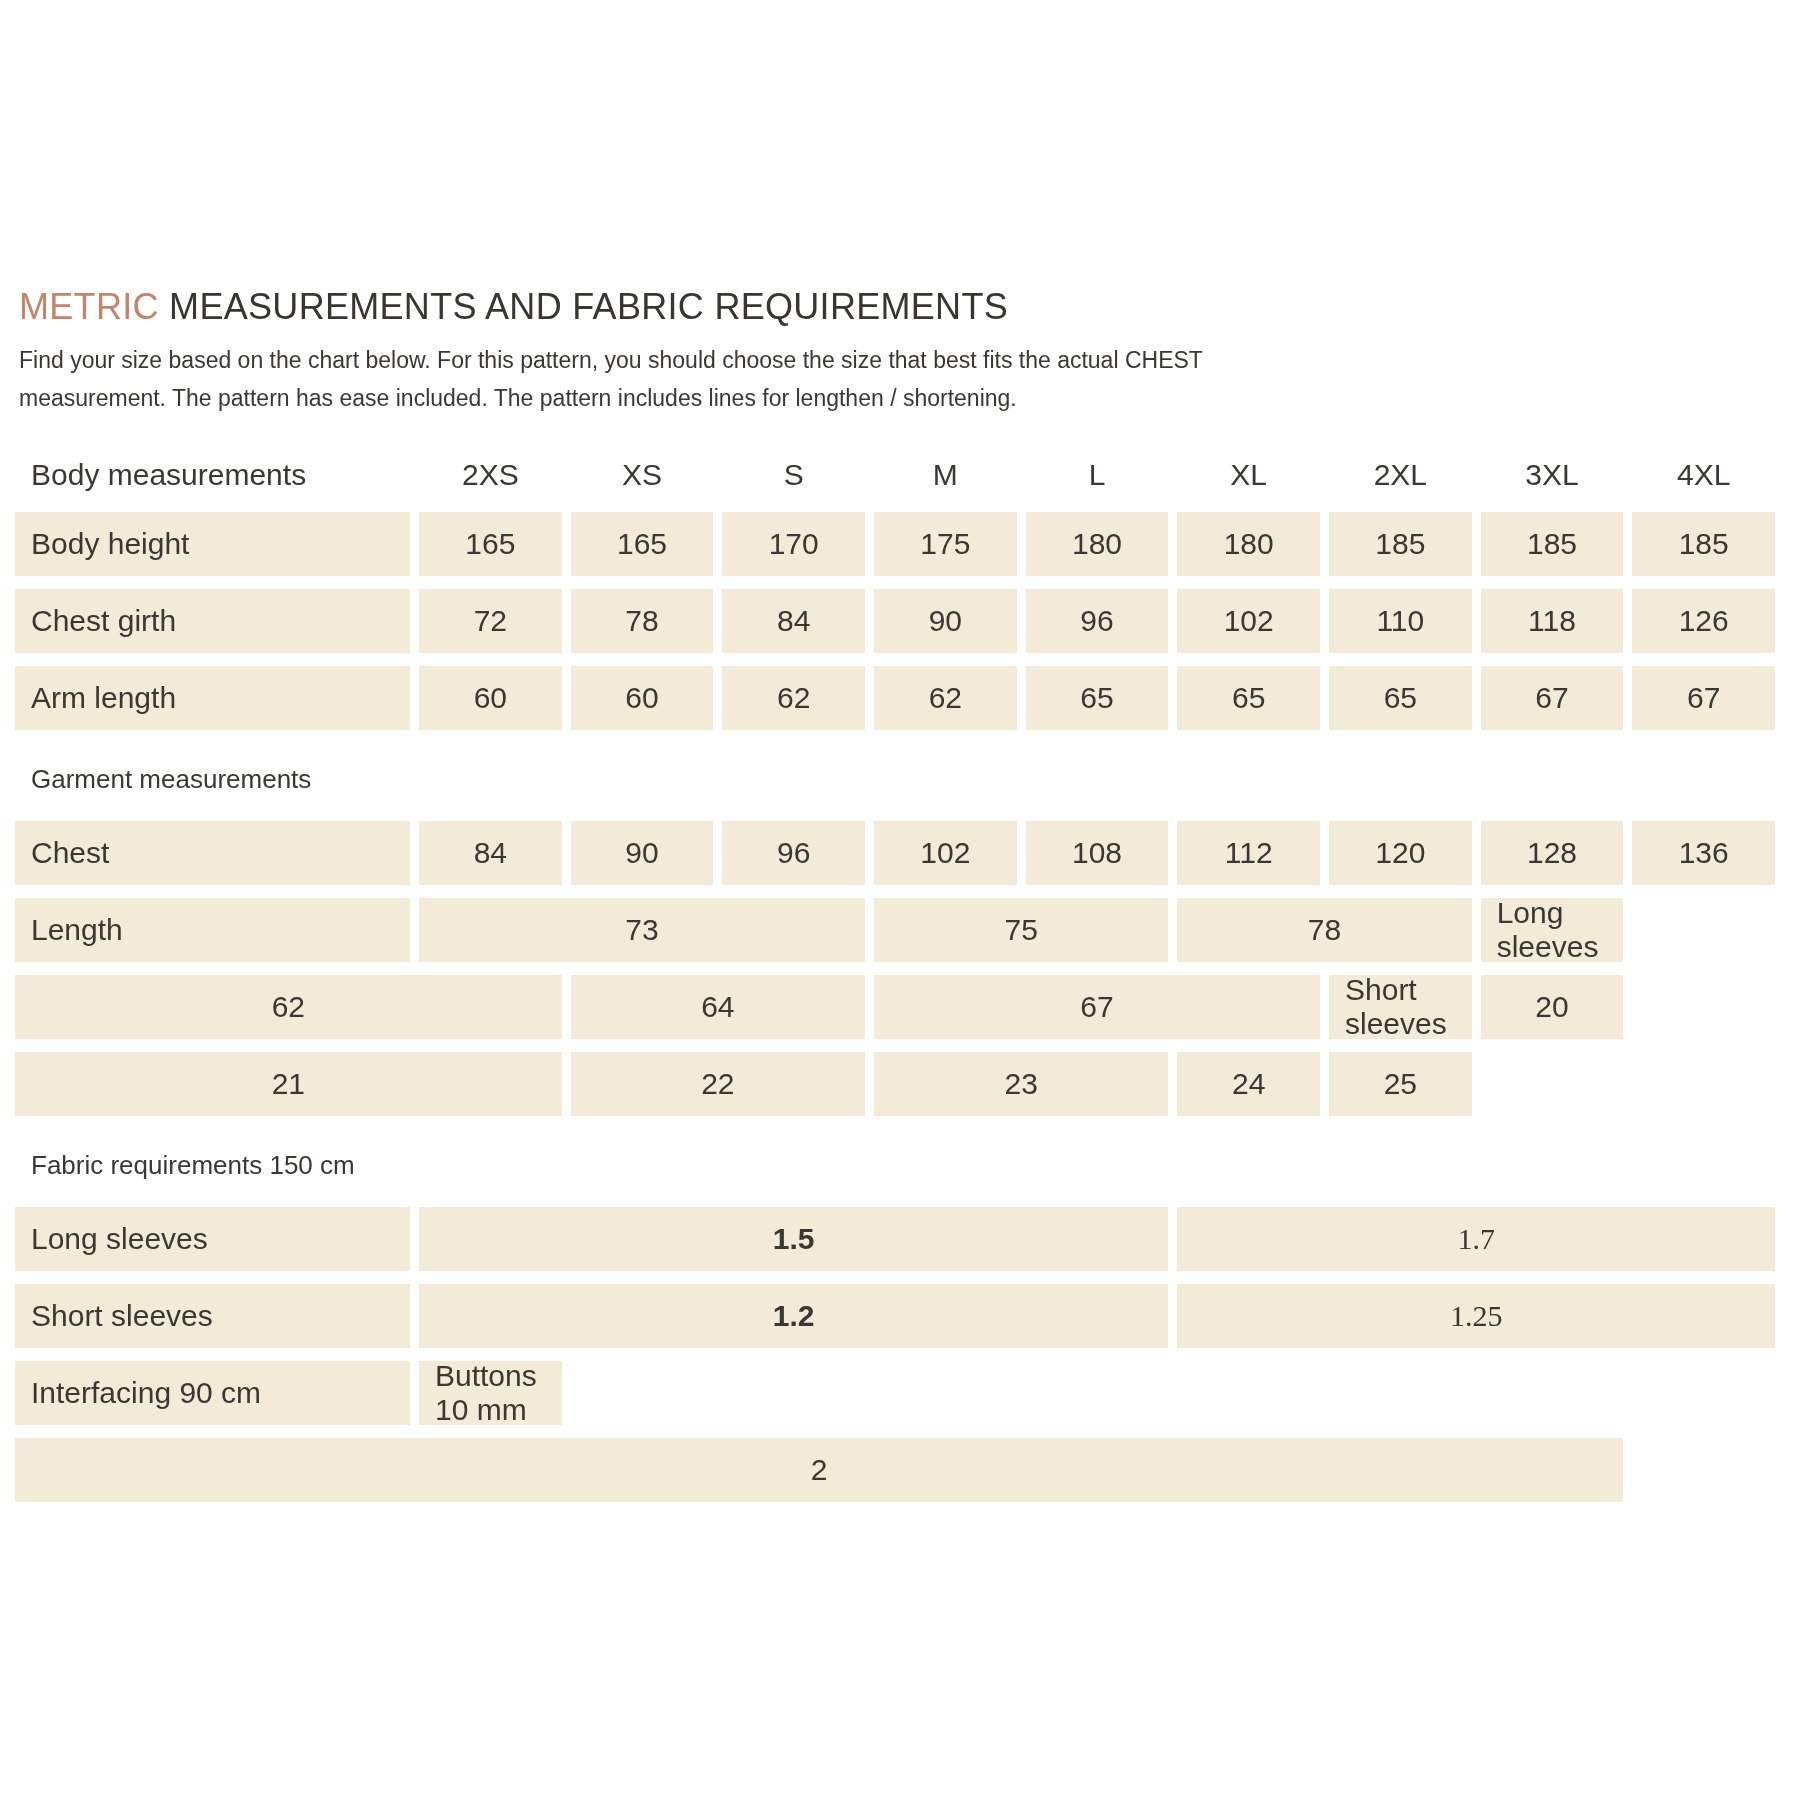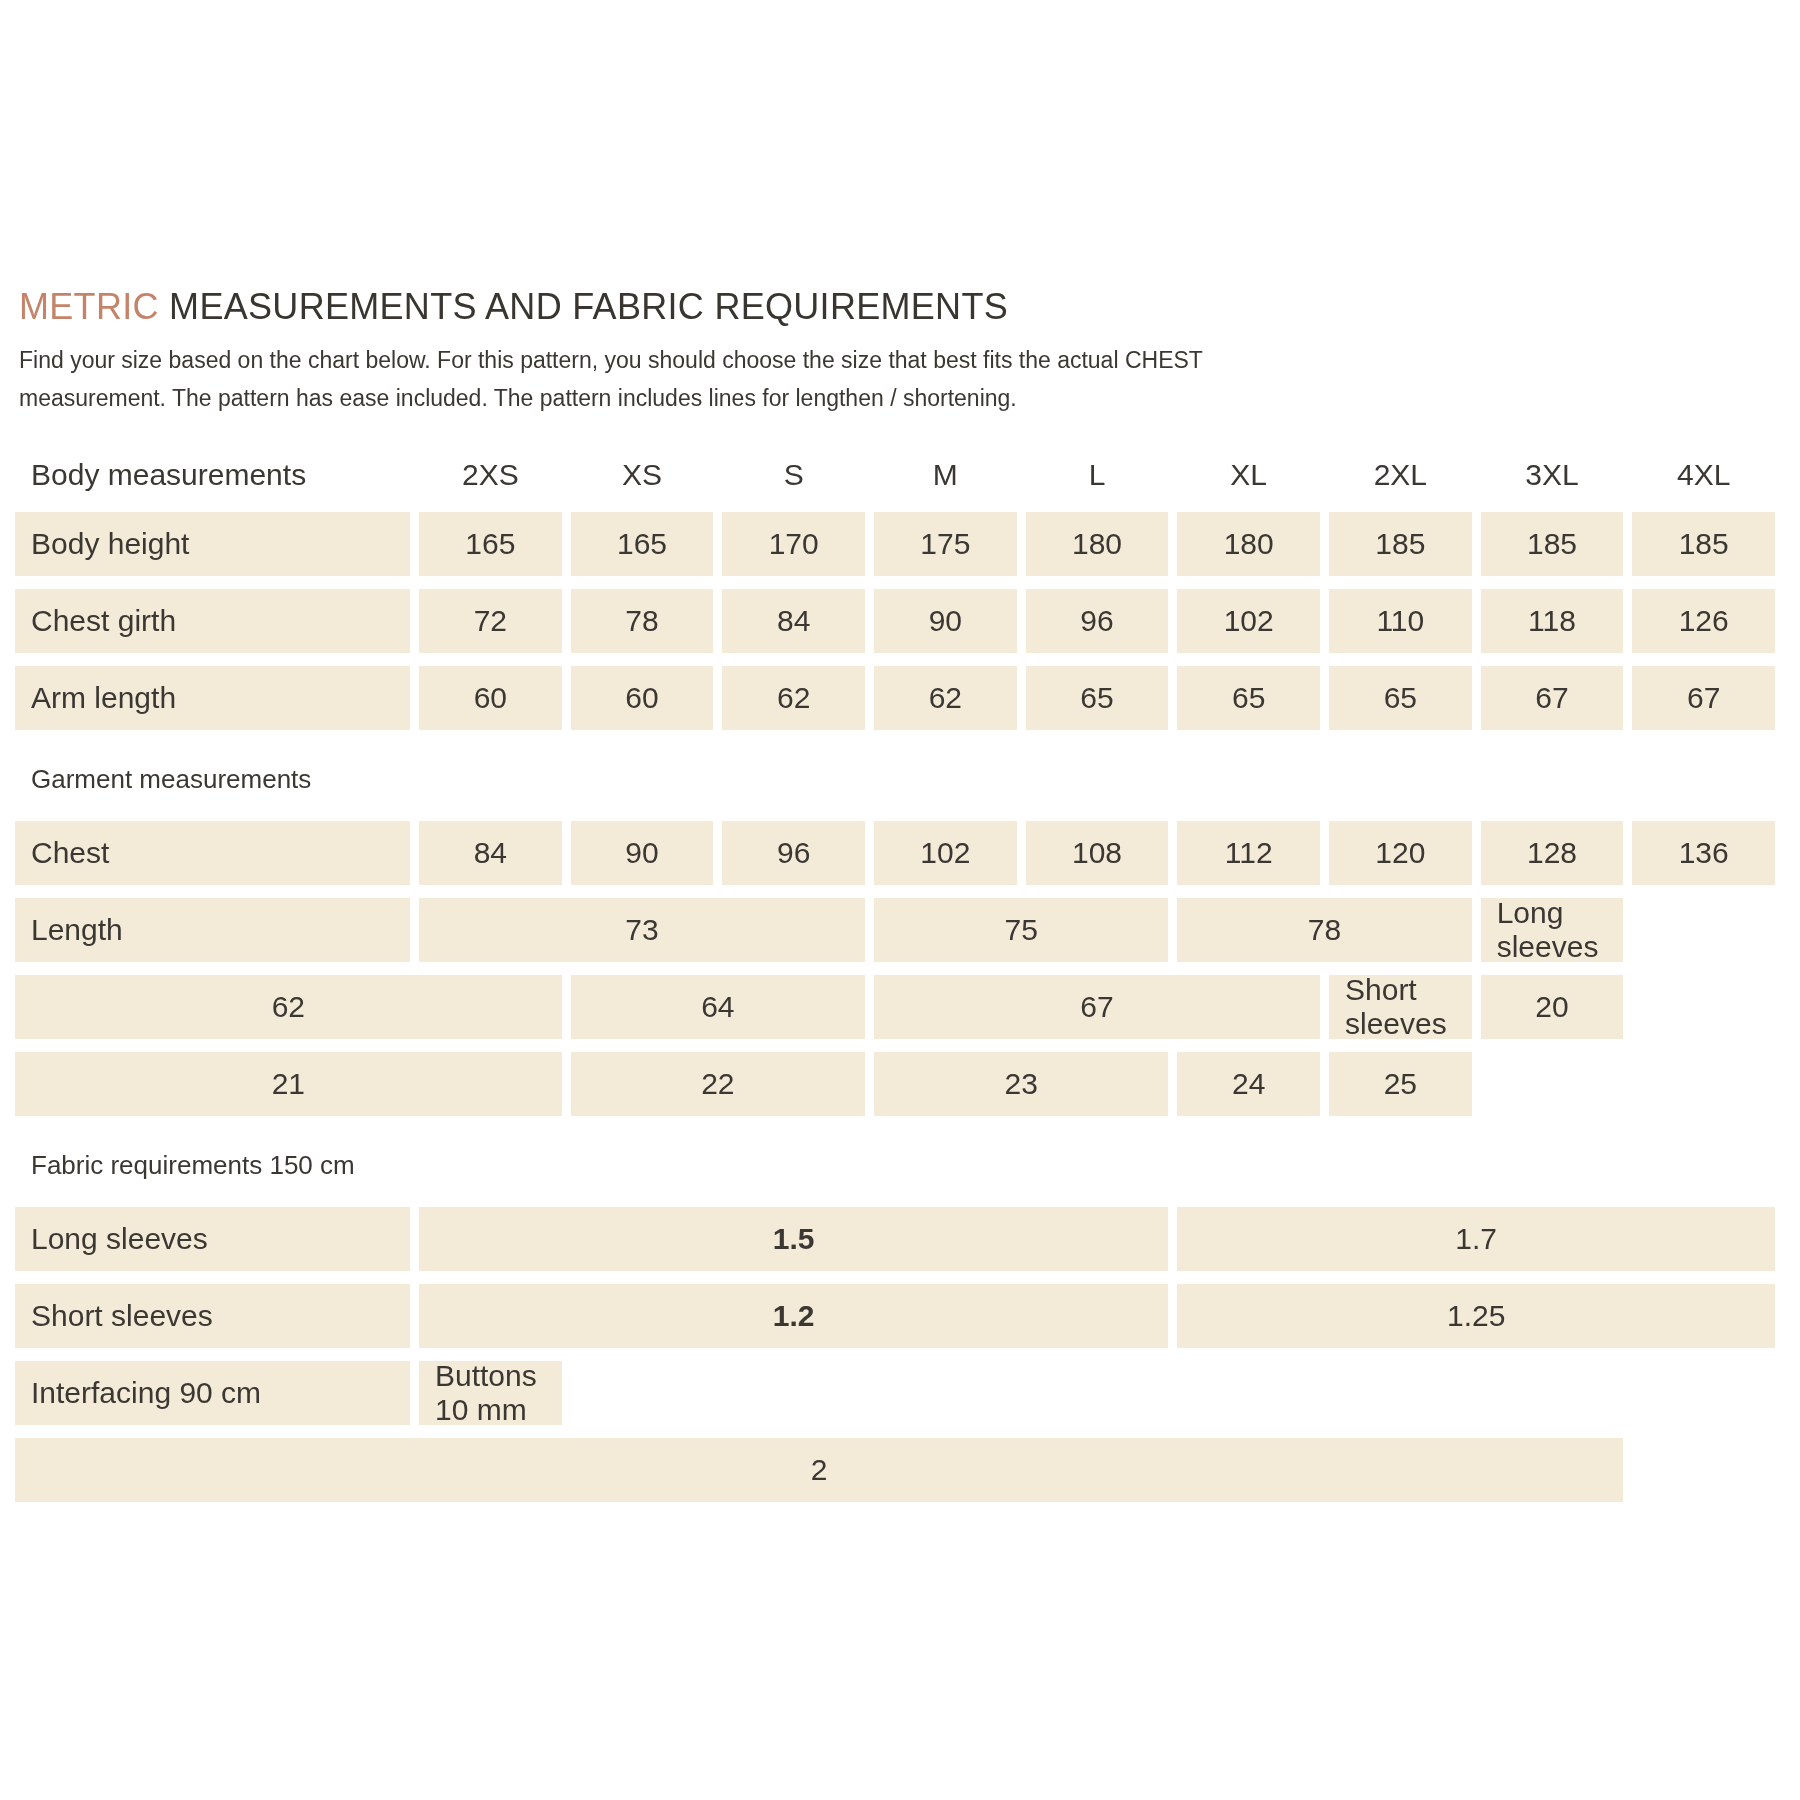--- a/index.html
+++ b/index.html
@@ -38,21 +38,21 @@
   .cell {
     height:64px;
     background:var(--cell_bg, #f3ead8);
     display:flex; align-items:center; justify-content:center;
     font-size:30px;
     box-sizing:border-box;
   }
   .cell.label { justify-content:flex-start; padding-left:16px; }
   .s2 { grid-column:span 2; }
   .s3 { grid-column:span 3; }
-  .s4 { grid-column:span 4; }
+  .s4 { grid-column:span 4;font-family:Liberation Serif, serif; }
   .s5 { grid-column:span 5;font-weight:bold; }
   .s9 { grid-column:span 9; }
   .section-label {
     margin:34px 0 26px 0;
     padding-left:16px;
     font-size:26px;
   }
 </style>
 </head>
 <body>

